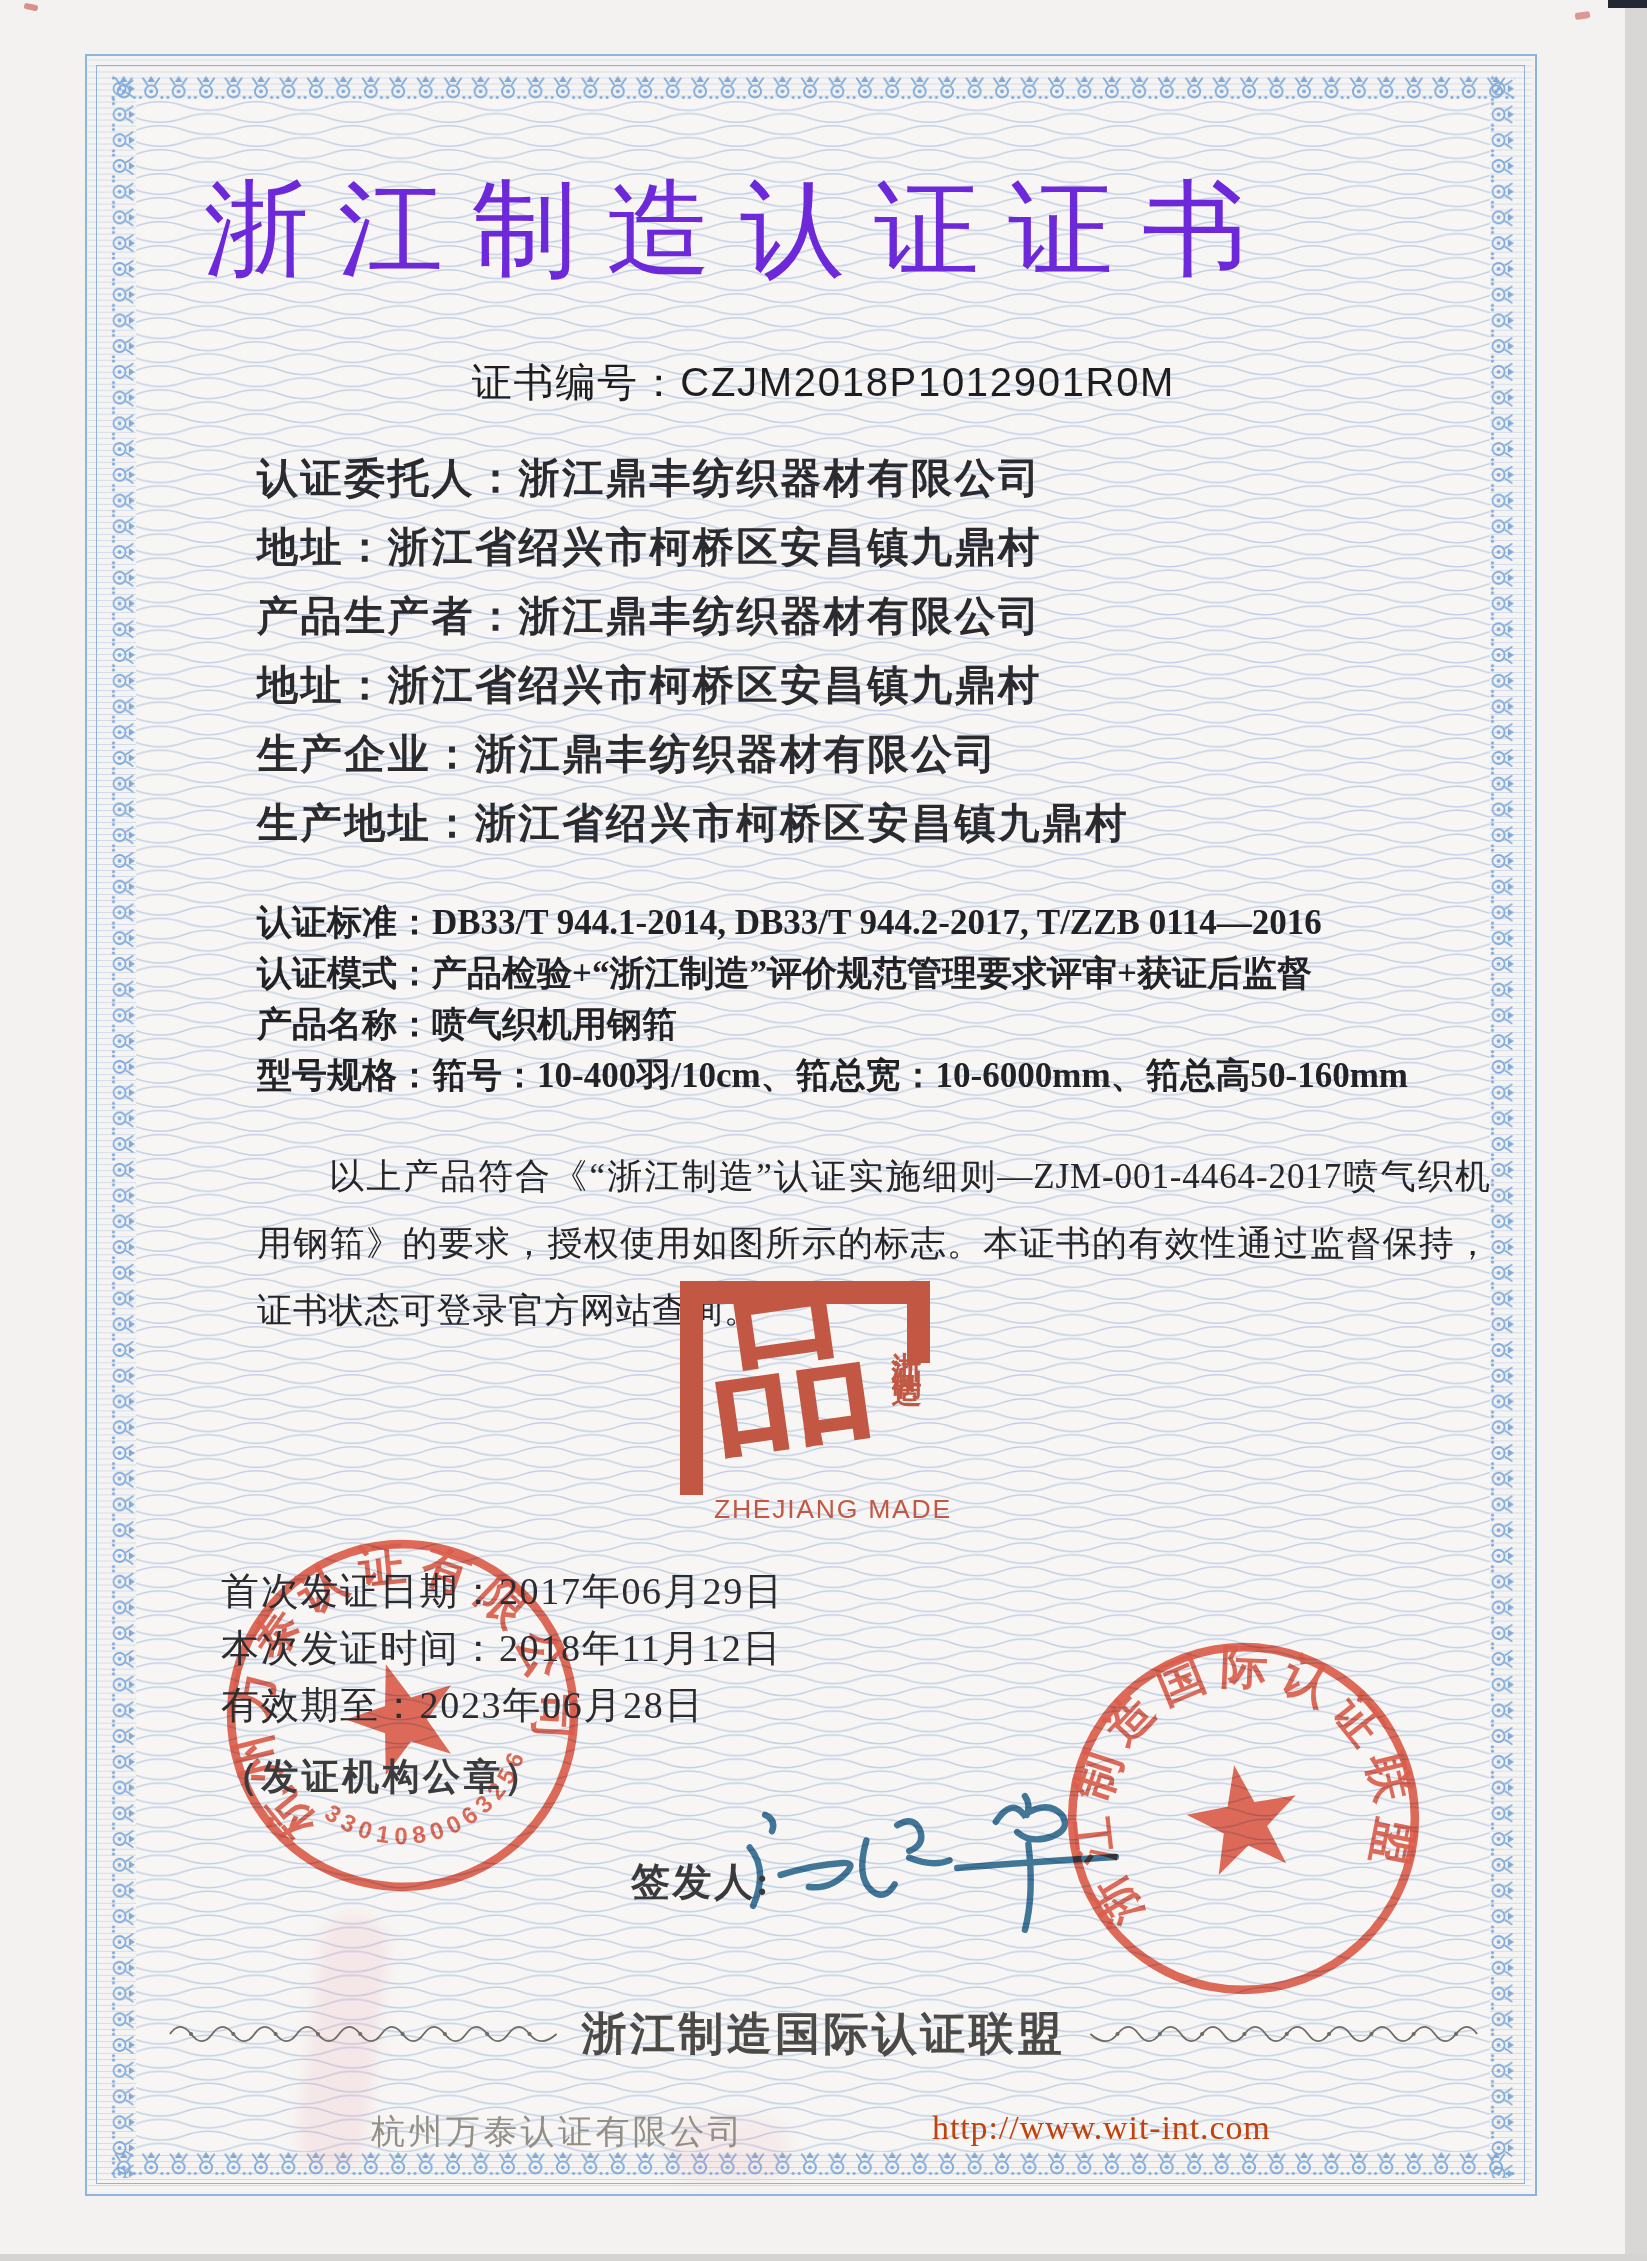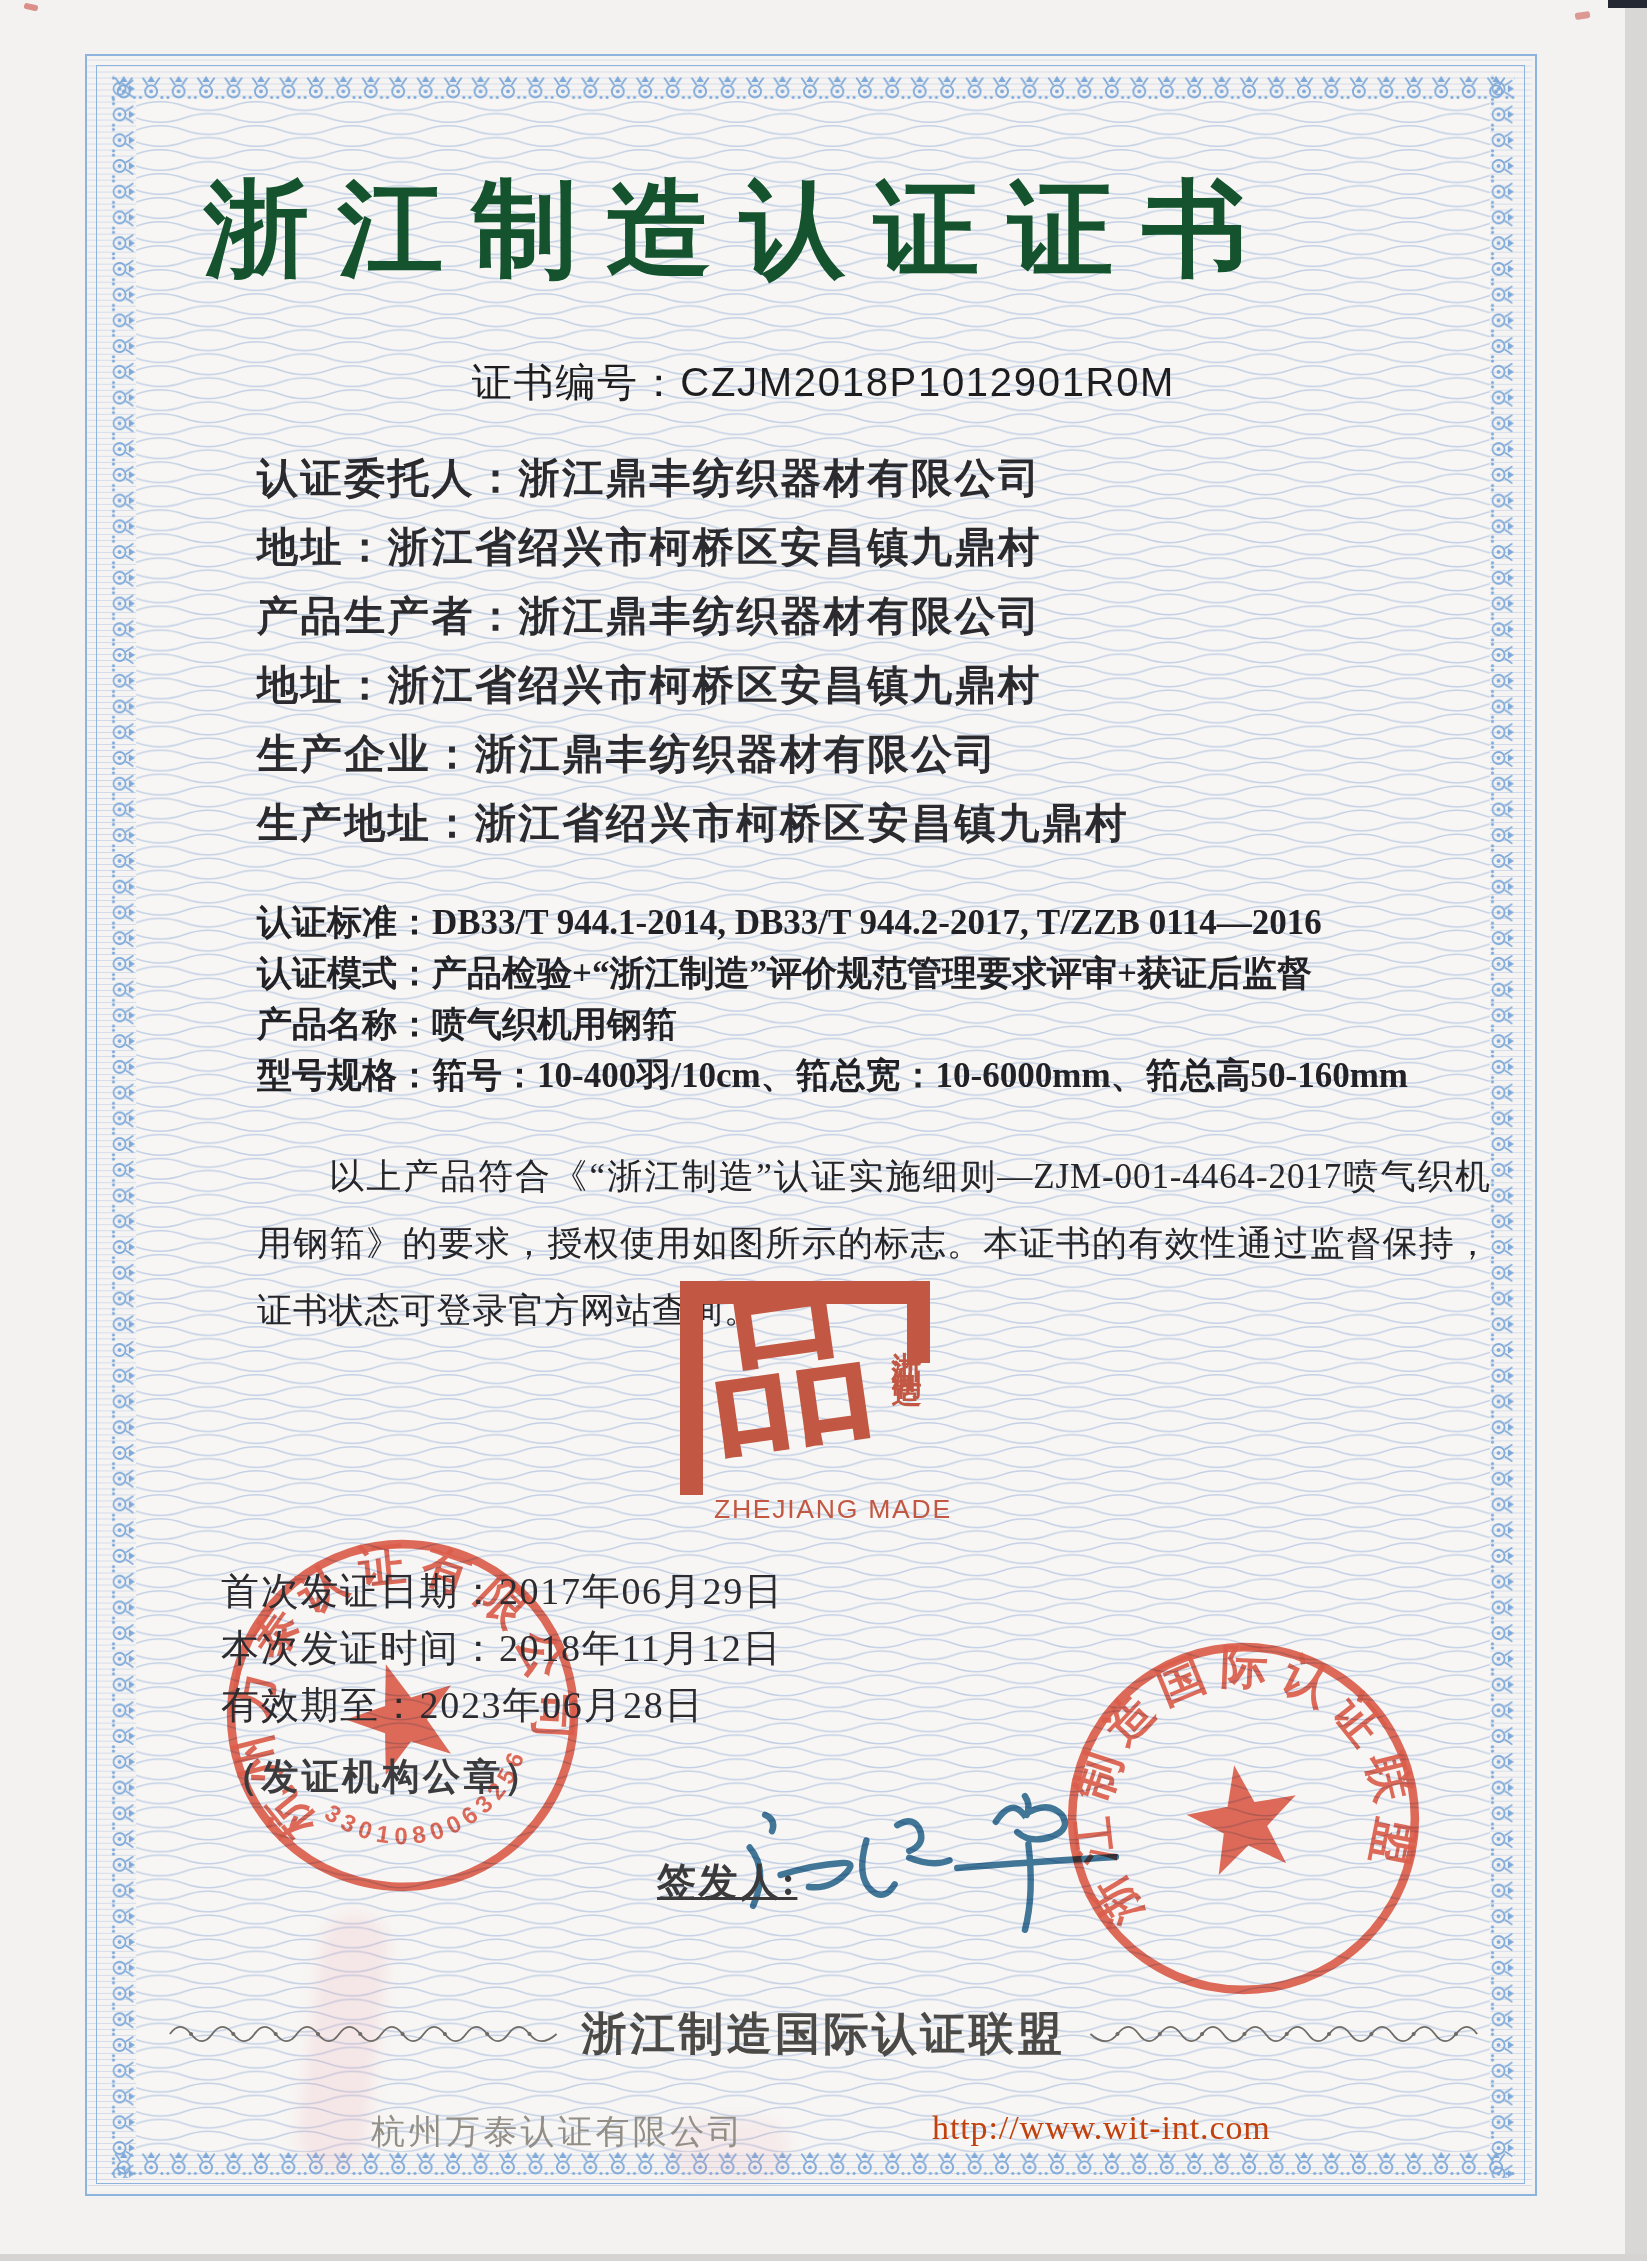--- a/index.html
+++ b/index.html
@@ -13,21 +13,21 @@
   .speck2{position:absolute;right:57px;top:12px;width:15.4px;height:6.9px;background:rgba(198,62,54,.5);border-radius:2.6px;transform:rotate(-8deg);}
   .bleed1{position:absolute;left:309px;top:1913px;width:69px;height:257px;background:rgba(236,150,162,.16);border-radius:34px;filter:blur(7.7px);transform:rotate(7deg);}
   .bleed2{position:absolute;left:669px;top:2119px;width:120px;height:60px;background:rgba(236,150,162,.12);border-radius:34px;filter:blur(7.7px);}
   
   .frame-outer{position:absolute;left:85px;top:54px;width:1448px;height:2138px;border:2.6px solid #8cb4de;z-index:1;}
   .frame-inner{position:absolute;left:96px;top:65px;width:1427px;height:2117px;border:1.7px solid #8cb4de;z-index:1;}
   svg.bgsvg{position:absolute;z-index:0;display:block;}
   .content{position:absolute;left:0;top:0;width:1647px;height:2261px;z-index:2;}
   
   .title{position:absolute;left:0;top:160px;width:1451px;text-align:center;
-         font-size:105px;font-weight:700;letter-spacing:29px;color:#14532d;text-indent:29px;}
+         font-size:105px;font-weight:400;letter-spacing:29px;color:#6d28d9;text-indent:29px;}
   .certno{position:absolute;left:0;top:355px;width:1647px;text-align:center;
           font-family:"Liberation Sans","DejaVu Sans",sans-serif;
           font-size:40px;font-weight:400;color:#1e1e20;letter-spacing:1.7px;}
   .parties{position:absolute;left:257px;top:444px;width:1235px;}
   .parties .ln{height:69px;line-height:69px;font-size:41px;font-weight:700;color:#2b2b2f;letter-spacing:2.6px;}
   .details{position:absolute;left:257px;top:897px;width:1244px;}
   .details .ln{height:51px;line-height:51px;font-size:35px;font-weight:700;color:#222226;}
   .statement{position:absolute;left:257px;top:1143px;width:1234px;font-size:35px;line-height:67px;
              color:#26262a;font-weight:500;text-align:justify;text-indent:72px;letter-spacing:0.9px;}
   
@@ -39,21 +39,21 @@
   .logo .glyph{position:absolute;left:29px;top:12px;font-size:161px;font-weight:700;color:#c25843;
                transform:rotate(-8deg);line-height:1;}
   .logo .vtext{position:absolute;right:3.4px;top:46px;writing-mode:vertical-rl;font-size:30px;font-weight:700;
                color:#c25843;letter-spacing:8.6px;font-family:"Liberation Sans","DejaVu Sans",sans-serif;}
   .logo .caption{position:absolute;left:34px;top:213px;font-size:26.6px;font-weight:400;color:#c25843;
                letter-spacing:1.7px;white-space:nowrap;font-family:"Liberation Sans","DejaVu Sans",sans-serif;}
   
   .dates{position:absolute;left:221px;top:1563px;}
   .dates .ln{height:57px;line-height:57px;font-size:38px;font-weight:400;color:#2c2c30;letter-spacing:1.7px;}
   .seal-note{position:absolute;left:221px;top:1752px;font-size:37px;font-weight:600;color:#3b3b3e;letter-spacing:3.4px;}
-  .signer{position:absolute;left:657px;top:1855px;font-size:39px;font-weight:600;color:#3a3a3c;letter-spacing:2.6px;text-decoration:underline;}
+  .signer{position:absolute;left:631px;top:1855px;font-size:39px;font-weight:600;color:#3a3a3c;letter-spacing:2.6px;}
   
   .stamp{position:absolute;mix-blend-mode:multiply;opacity:.9;}
   .stamp-left{left:214px;top:1527px;transform:rotate(-18deg);}
   .stamp-right{left:1055px;top:1630px;transform:rotate(-10deg);}
   .sig{position:absolute;left:736px;top:1772px;mix-blend-mode:multiply;}
   
   .alliance-row{position:absolute;left:0;top:2004px;width:1647px;display:flex;justify-content:center;
                 align-items:center;gap:15.4px;}
   .alliance-text{font-size:45px;font-weight:700;color:#4c4a47;letter-spacing:3.4px;}
   .swirl{flex:0 0 auto;}

